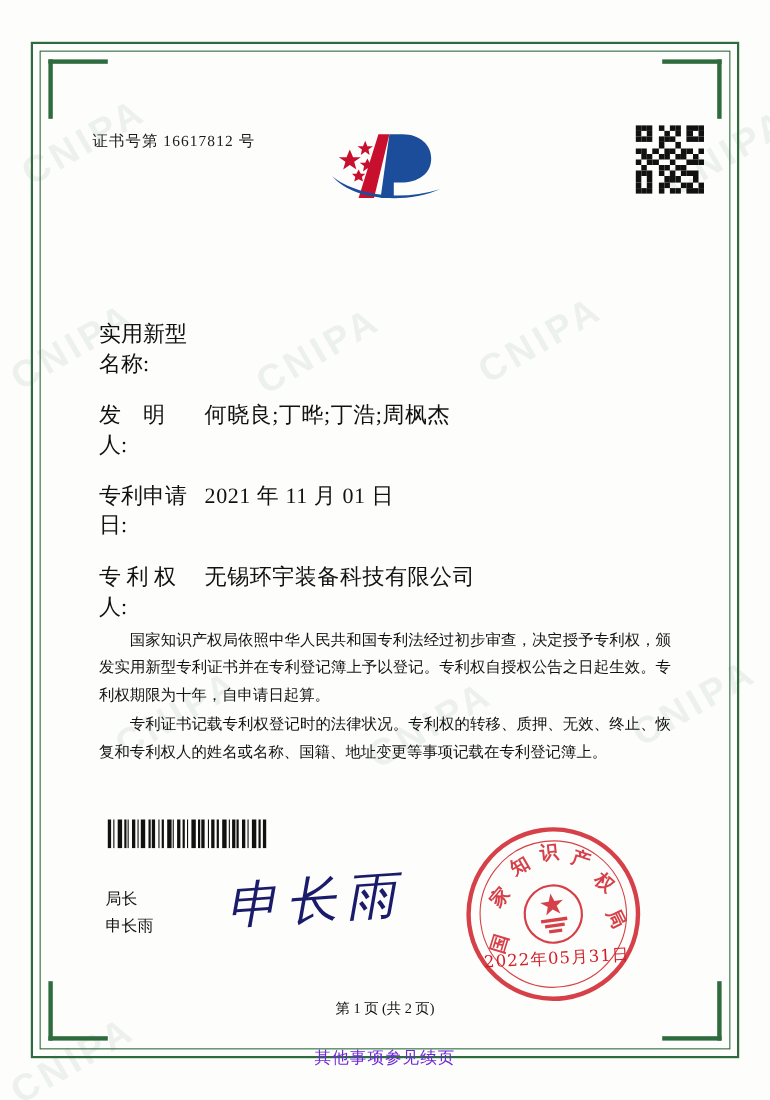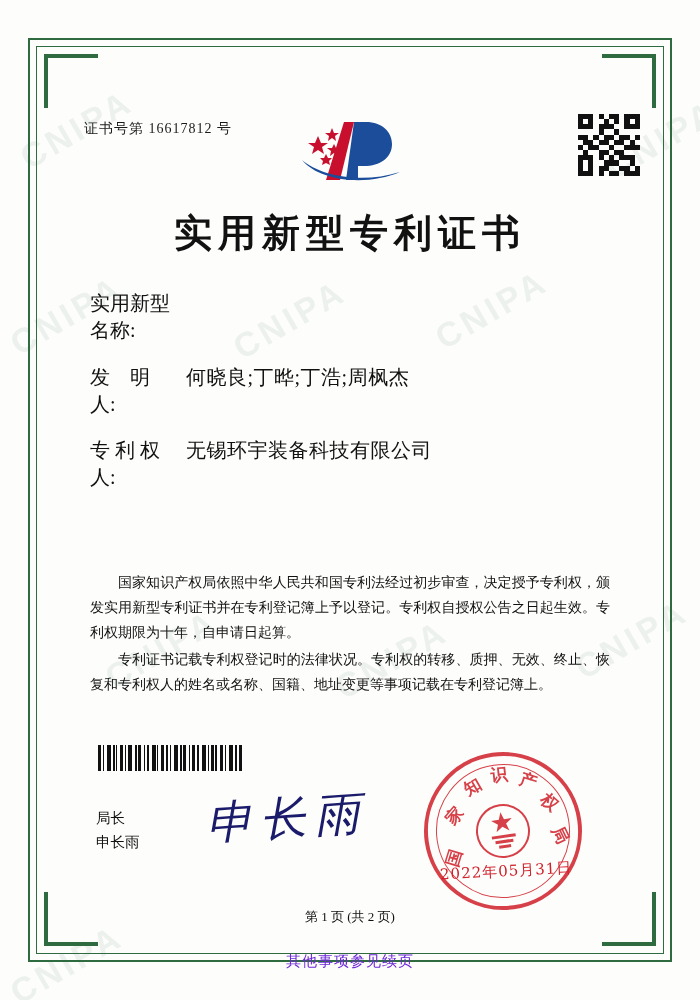--- a/index.html
+++ b/index.html
@@ -417,29 +417,32 @@
         <i></i>
         <i class="on"></i>
         <i class="on"></i>
         <i></i>
         <i class="on"></i>
         <i class="on"></i>
         <i class="on"></i>
     </div>
   </div>
 
-  <div class="title">实用新型专利证书</div>
 
   <div class="fields">
     <div class="field-row">
       <div class="field-label">实用新型名称:</div>
     </div>
     <div class="field-row">
       <div class="field-label">发　明　人:</div>
       <div class="field-value">何晓良;丁晔;丁浩;周枫杰</div>
+    </div>
+    <div class="field-row">
+      <div class="field-label">专利申请日:</div>
+      <div class="field-value">2021 年 11 月 01 日</div>
     </div>
     <div class="field-row">
       <div class="field-label">专 利 权 人:</div>
       <div class="field-value">无锡环宇装备科技有限公司</div>
     </div>
   </div>
 
   <div class="paragraphs">
     <p>国家知识产权局依照中华人民共和国专利法经过初步审查，决定授予专利权，颁发实用新型专利证书并在专利登记簿上予以登记。专利权自授权公告之日起生效。专利权期限为十年，自申请日起算。</p>
     <p>专利证书记载专利权登记时的法律状况。专利权的转移、质押、无效、终止、恢复和专利权人的姓名或名称、国籍、地址变更等事项记载在专利登记簿上。</p>

